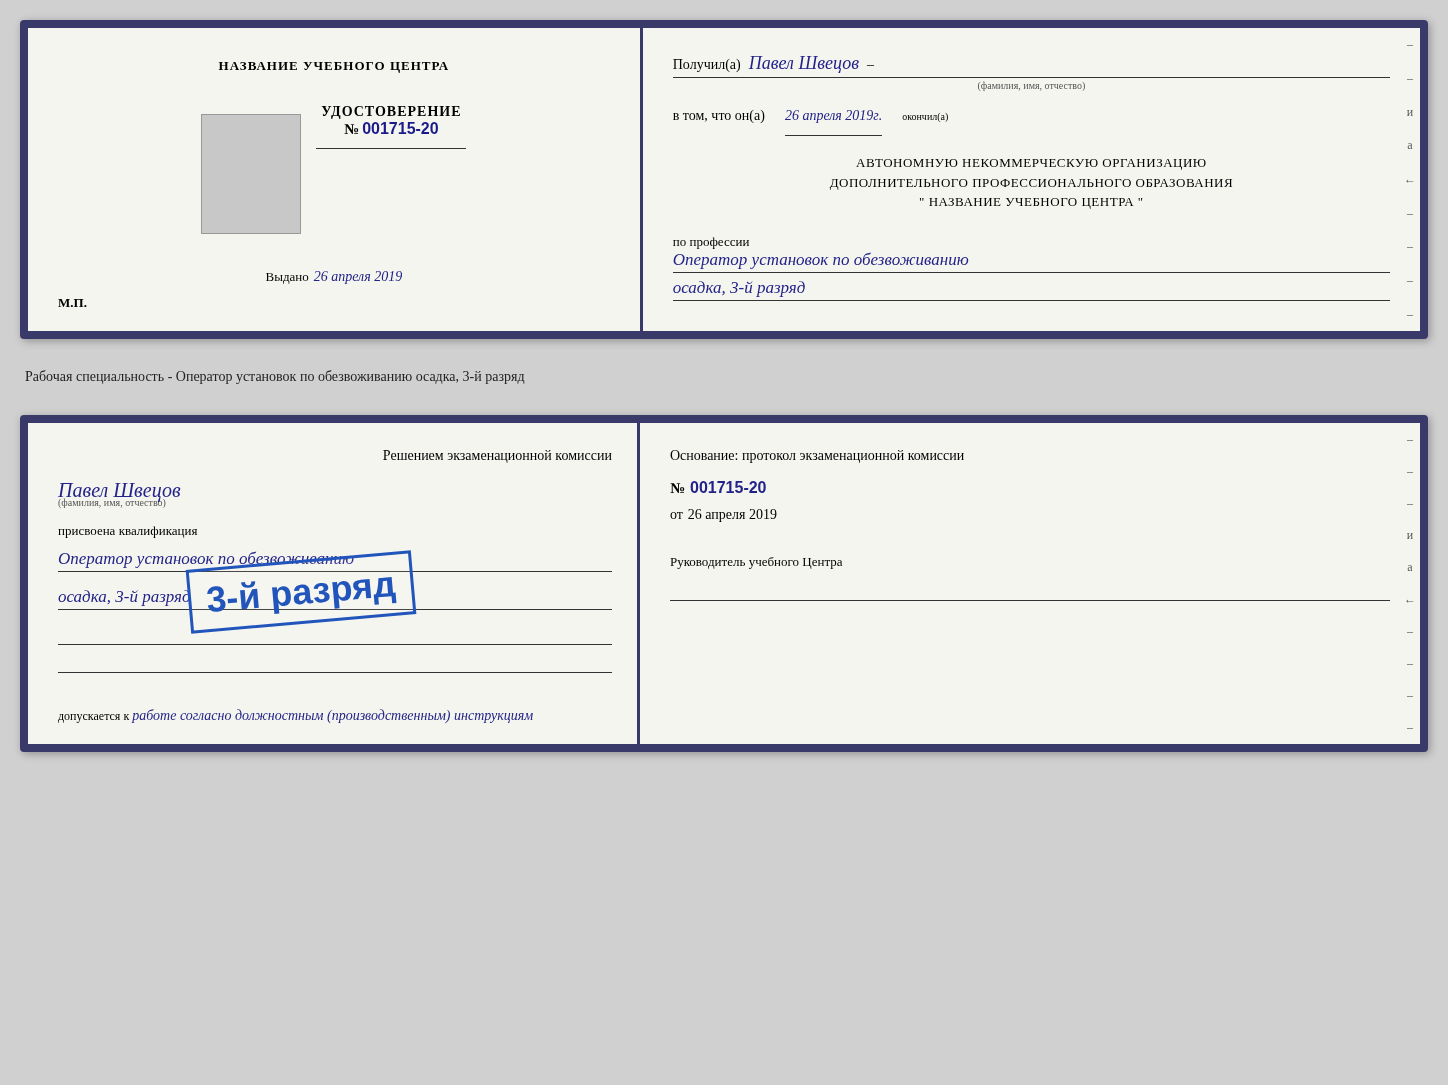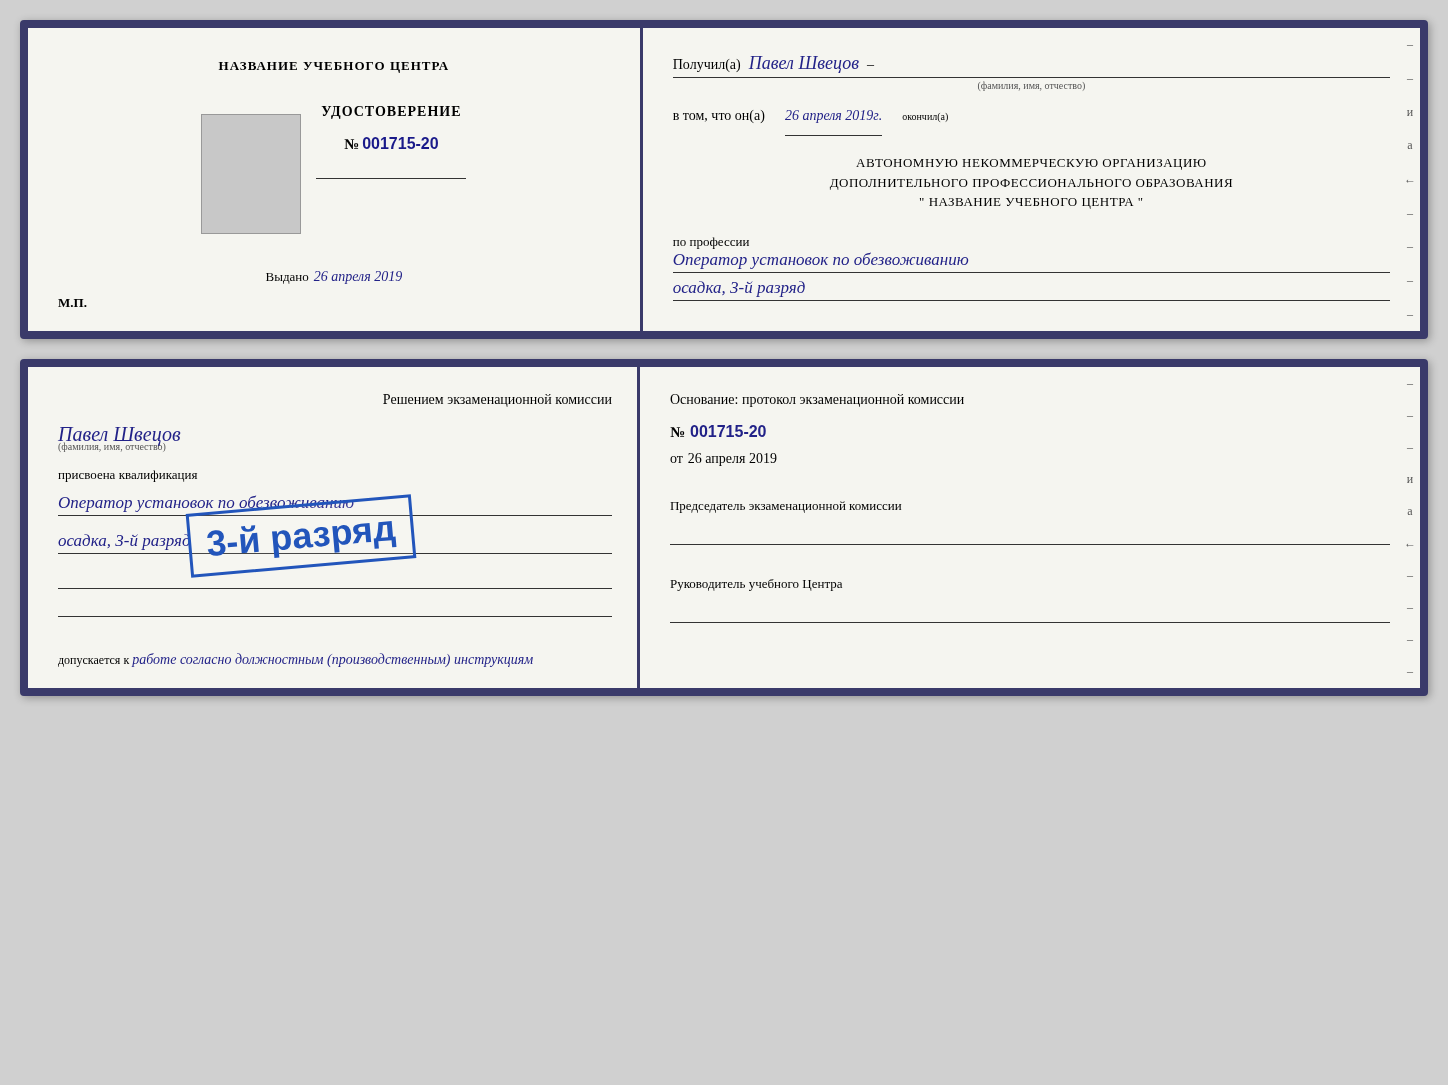--- a/index.html
+++ b/index.html
@@ -307,21 +307,21 @@
 
 <div class="page-wrapper">
 
   <div class="cert-card">
 
     <div class="cert-left">
       <div class="doc-title">НАЗВАНИЕ УЧЕБНОГО ЦЕНТРА</div>
 
       <div style="display:flex; gap:15px; align-items:flex-start; margin-top: 10px;">
         <div class="photo-placeholder"></div>
-        <div style="display:flex; flex-direction:column; align-items:center; justify-content:center; flex:1; gap:15px;">
+        <div style="display:flex; flex-direction:column; align-items:center; justify-content:center; flex:1; ">
           <div class="cert-number-label">УДОСТОВЕРЕНИЕ</div>
           <div style="display:flex; align-items:baseline; gap:3px;">
             <span style="font-size:15px; font-weight:bold;">№</span>
             <span class="cert-number">001715-20</span>
           </div>
           <div style="border-bottom:1px solid #333; width:150px; margin-top:10px;"></div>
         </div>
       </div>
 
       <div class="issued-line" style="margin-top: 25px; display:flex; align-items:baseline; gap:5px;">
@@ -365,20 +365,21 @@
           <span>а</span>
           <span>←</span>
           <span>–</span>
           <span>–</span>
           <span>–</span>
           <span>–</span>
       </div>
     </div>
   </div>
 
+  <div class="separator-text">Рабочая специальность - Оператор установок по обезвоживанию осадка, 3-й разряд</div>
 
   <div class="cert-card">
 
     <div class="cert2-left">
       <div class="decision-label">Решением экзаменационной комиссии</div>
 
       <div class="name-block">
         <div class="name-handwritten">Павел Швецов</div>
         <div class="name-sub">(фамилия, имя, отчество)</div>
       </div>
@@ -411,24 +412,20 @@
       <div style="display:flex; align-items:baseline; gap:5px;">
         <span style="font-size:15px; font-weight:bold;">№</span>
         <span class="protocol-number">001715-20</span>
       </div>
 
       <div style="display:flex; align-items:baseline; gap:5px;">
         <span style="font-size:14px;">от</span>
         <span style="font-size:14px;">26 апреля 2019</span>
       </div>
 
-      <div style="margin-top:10px;">
-        <div class="chairman-label">Председатель экзаменационной комиссии</div>
-        <div class="sig-block"></div>
-      </div>
 
       <div style="margin-top:10px;">
         <div class="director-label">Руководитель учебного Центра</div>
         <div class="sig-block"></div>
       </div>
 
       <div class="right-margin-marks">
         <span>–</span>
           <span>–</span>
           <span>–</span>

